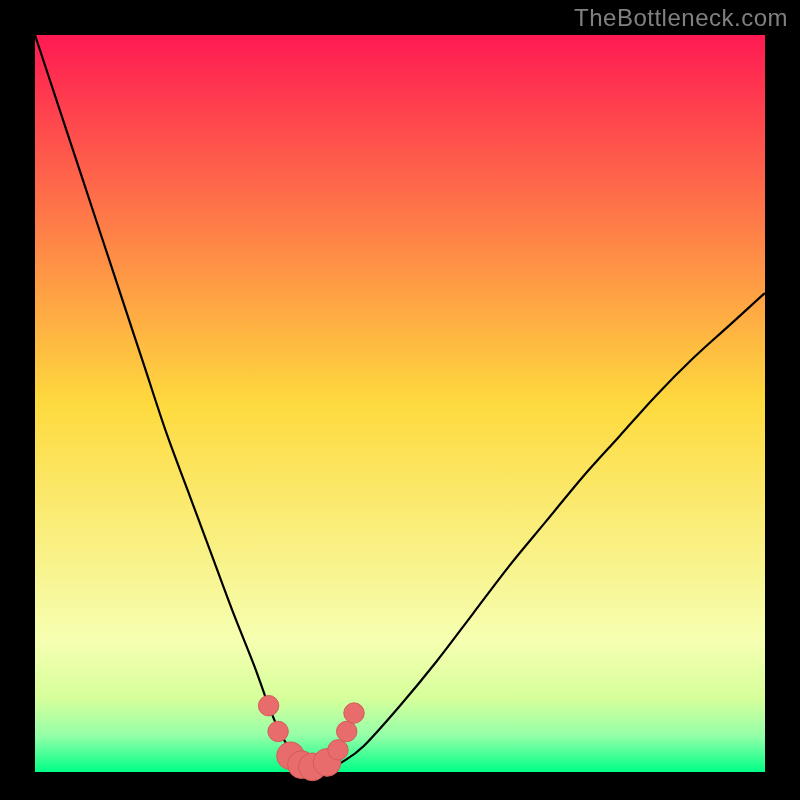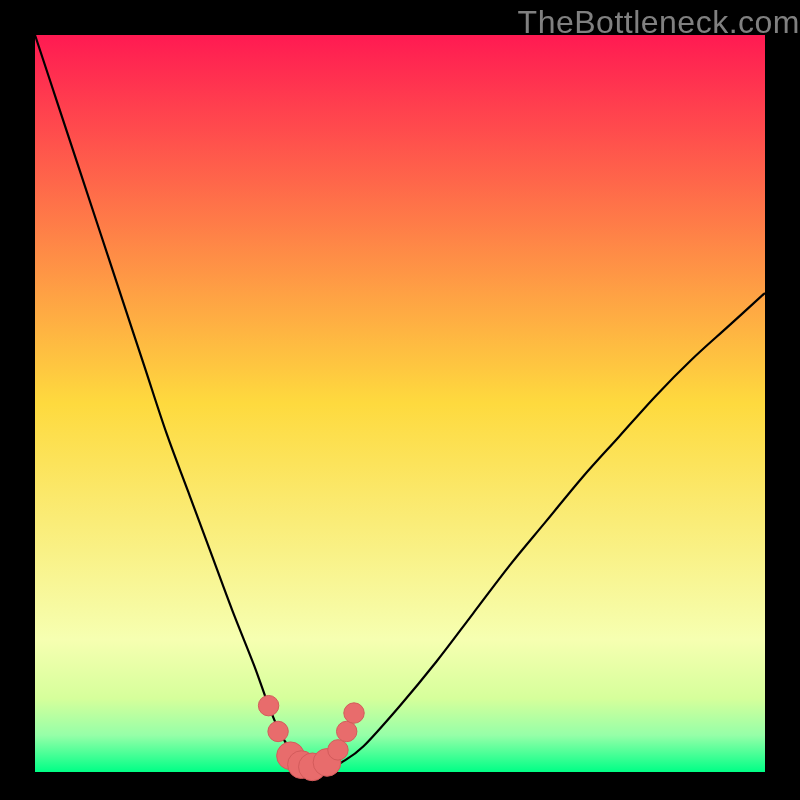--- a/index.html
+++ b/index.html
@@ -13,23 +13,23 @@
   }
   .frame {
     position: relative;
     width: 800px;
     height: 800px;
     background: #000;
   }
   .watermark {
     position: absolute;
     top: 4px;
-    right: 0;
+    right: 12px;
     color: #808080;
-    font-size: 32px;
+    font-size: 24px;
     font-weight: 400;
     letter-spacing: 0.5px;
     z-index: 5;
   }
   svg.plot {
     position: absolute;
     inset: 0;
     width: 800px;
     height: 800px;
   }

